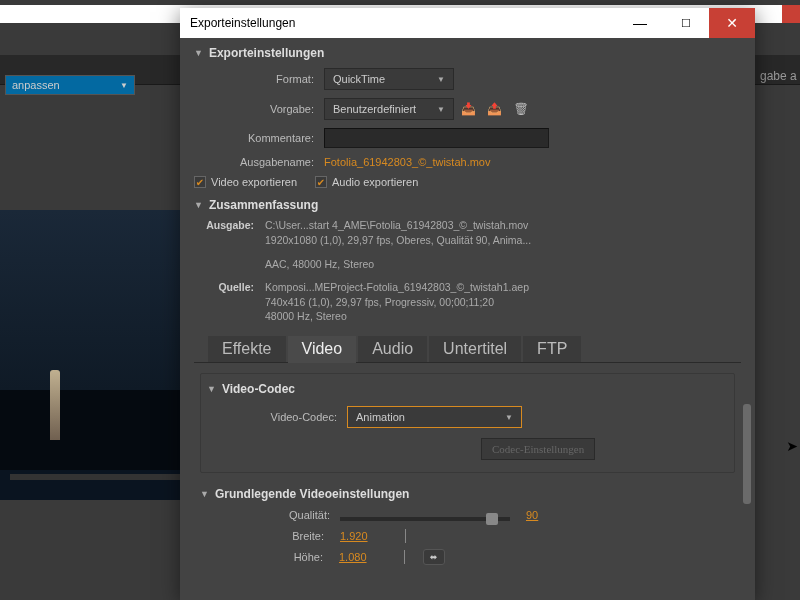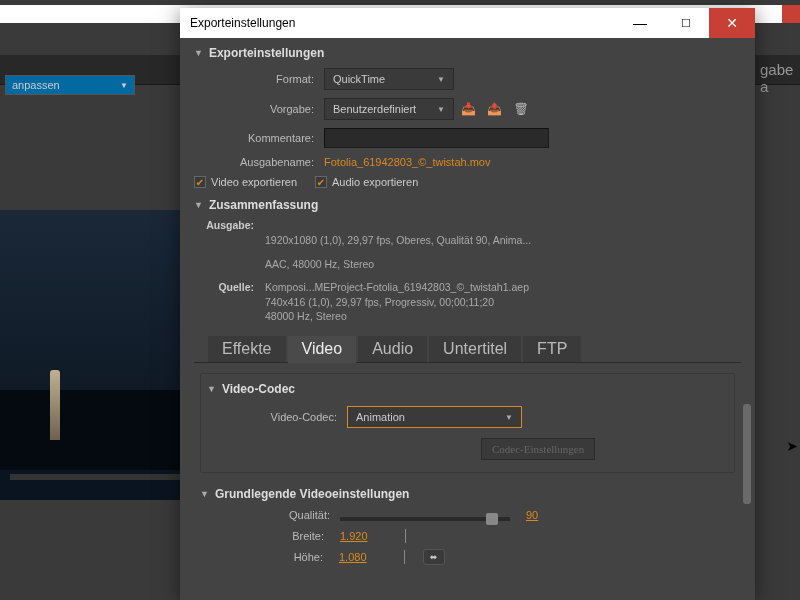--- a/index.html
+++ b/index.html
@@ -46,21 +46,21 @@
 .codec-btn { background: #3a3a3a; border: 1px solid #2a2a2a; padding: 4px 10px; color: #666; font-size: 11px; margin-left: 280px; margin-top: 6px; height: 22px; display: inline-flex; align-items: center; font-family: Liberation Serif, serif; }
 .slider-row { display: flex; align-items: flex-end; padding: 4px 14px; font-size: 11px; }
 .slider { width: 170px; height: 4px; background: #2a2a2a; position: relative; margin-right: 10px; }
 .slider-thumb { position: absolute; right: 12px; top: -4px; width: 12px; height: 12px; background: #888; border-radius: 2px; }
 .val-link { color: #d88a20; text-decoration: underline; cursor: pointer; font-size: 11px; margin-left: 6px; }
 .link-icon { width: 22px; height: 16px; background: #3a3a3a; border: 1px solid #555; display: inline-flex; align-items: center; justify-content: center; font-size: 9px; color: #ccc; margin-left: 18px; border-radius: 3px; }
 .scroll-thumb { position: absolute; right: 4px; top: 396px; width: 8px; height: 100px; background: #6a6a6a; border-radius: 3px; }
 .cursor-arrow { position: absolute; top: 438px; right: 2px; font-size: 14px; color: #000; z-index: 100; }
 .bg-titlebar { position: absolute; top: 5px; left: 0; width: 800px; height: 18px; background: #fff; }
 .bg-side-close { position: absolute; top: 5px; right: 0; width: 18px; height: 18px; background: #c84035;}
-.rt-hdr { position: absolute; top: 55px; right: 0; width: 40px; height: 28px; background: #282828; font-size: 15px; color: #999; padding-top: 6px; }
+.rt-hdr { position: absolute; top: 55px; right: 0; width: 40px; height: 28px; background: #282828; font-size: 12px; color: #999; padding-top: 14px; }
 </style>
 </head>
 <body>
 
 <div class="bg-app">
   <div class="bg-titlebar"></div>
   <div class="bg-side-close"></div>
   <div class="bg-toolbar"></div>
   <div class="bg-select">
     <span>anpassen</span>
@@ -134,21 +134,21 @@
       </div>
     </div>
 
     <div class="section-hdr" style="padding-top:6px">
       <span class="tri">▼</span>
       <span>Zusammenfassung</span>
     </div>
 
     <div class="summary">
       <span class="summary-label">Ausgabe:</span>
-      <br>
+      <span>C:\User...start 4_AME\Fotolia_61942803_©_twistah.mov</span><br>
       <span>1920x1080 (1,0), 29,97 fps, Oberes, Qualität 90, Anima...</span>
     </div>
     <div class="summary" style="padding-top:8px">
       <span>AAC, 48000 Hz, Stereo</span>
     </div>
     <div class="summary" style="padding-top:6px">
       <span class="summary-label">Quelle:</span>
       <span>Komposi...MEProject-Fotolia_61942803_©_twistah1.aep</span><br>
       <span>740x416 (1,0), 29,97 fps, Progressiv, 00;00;11;20</span><br>
       <span>48000 Hz, Stereo</span>

